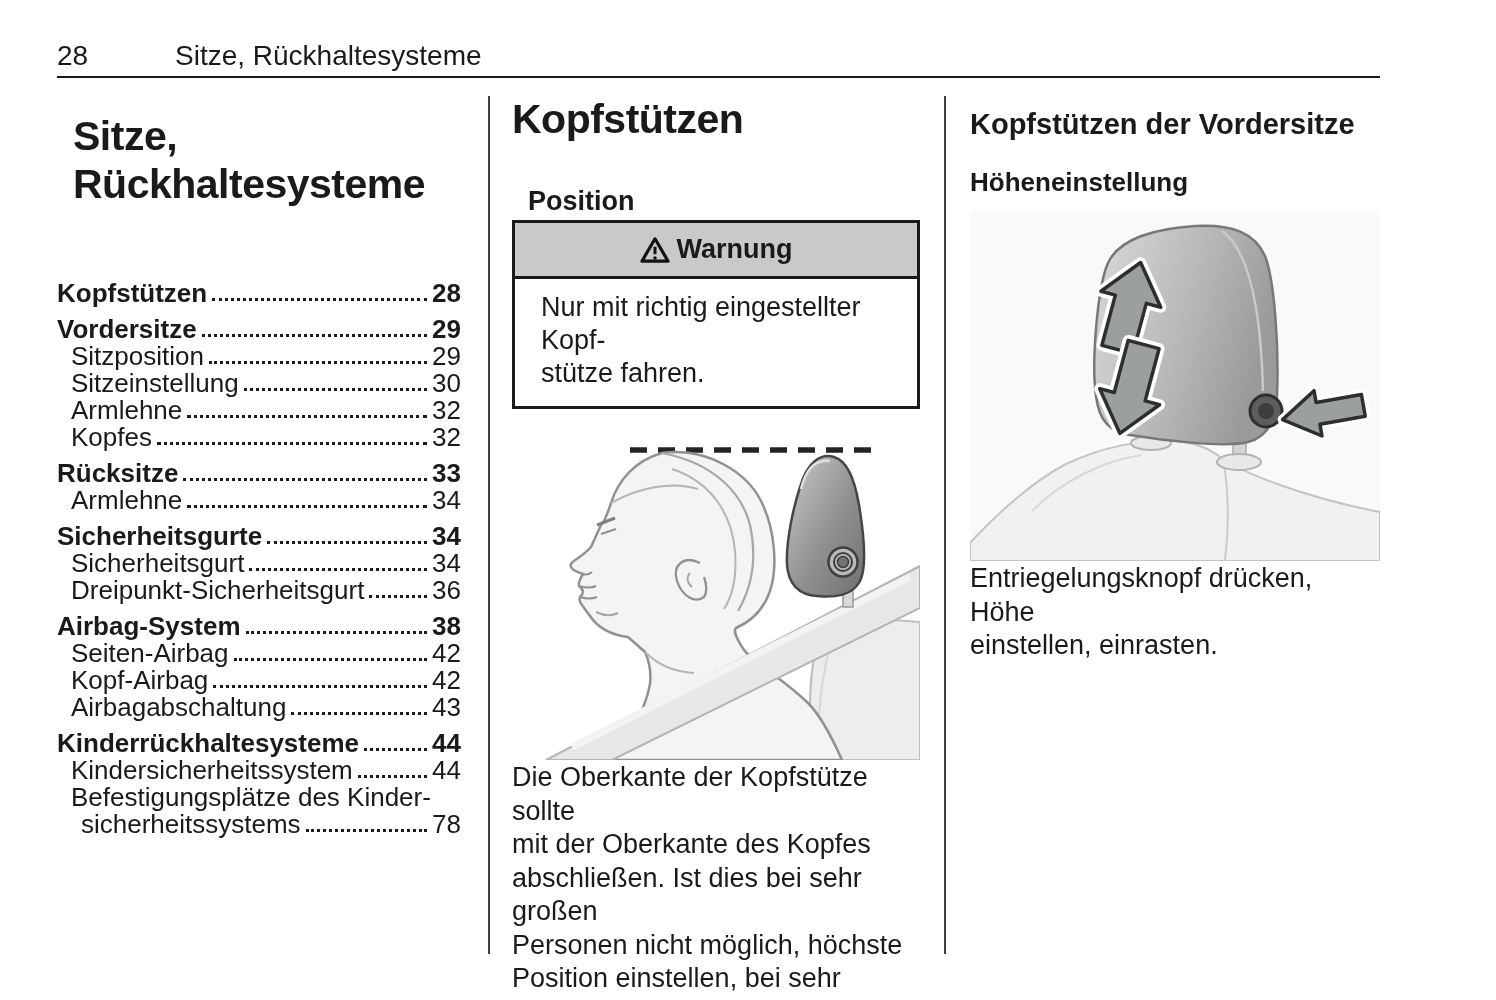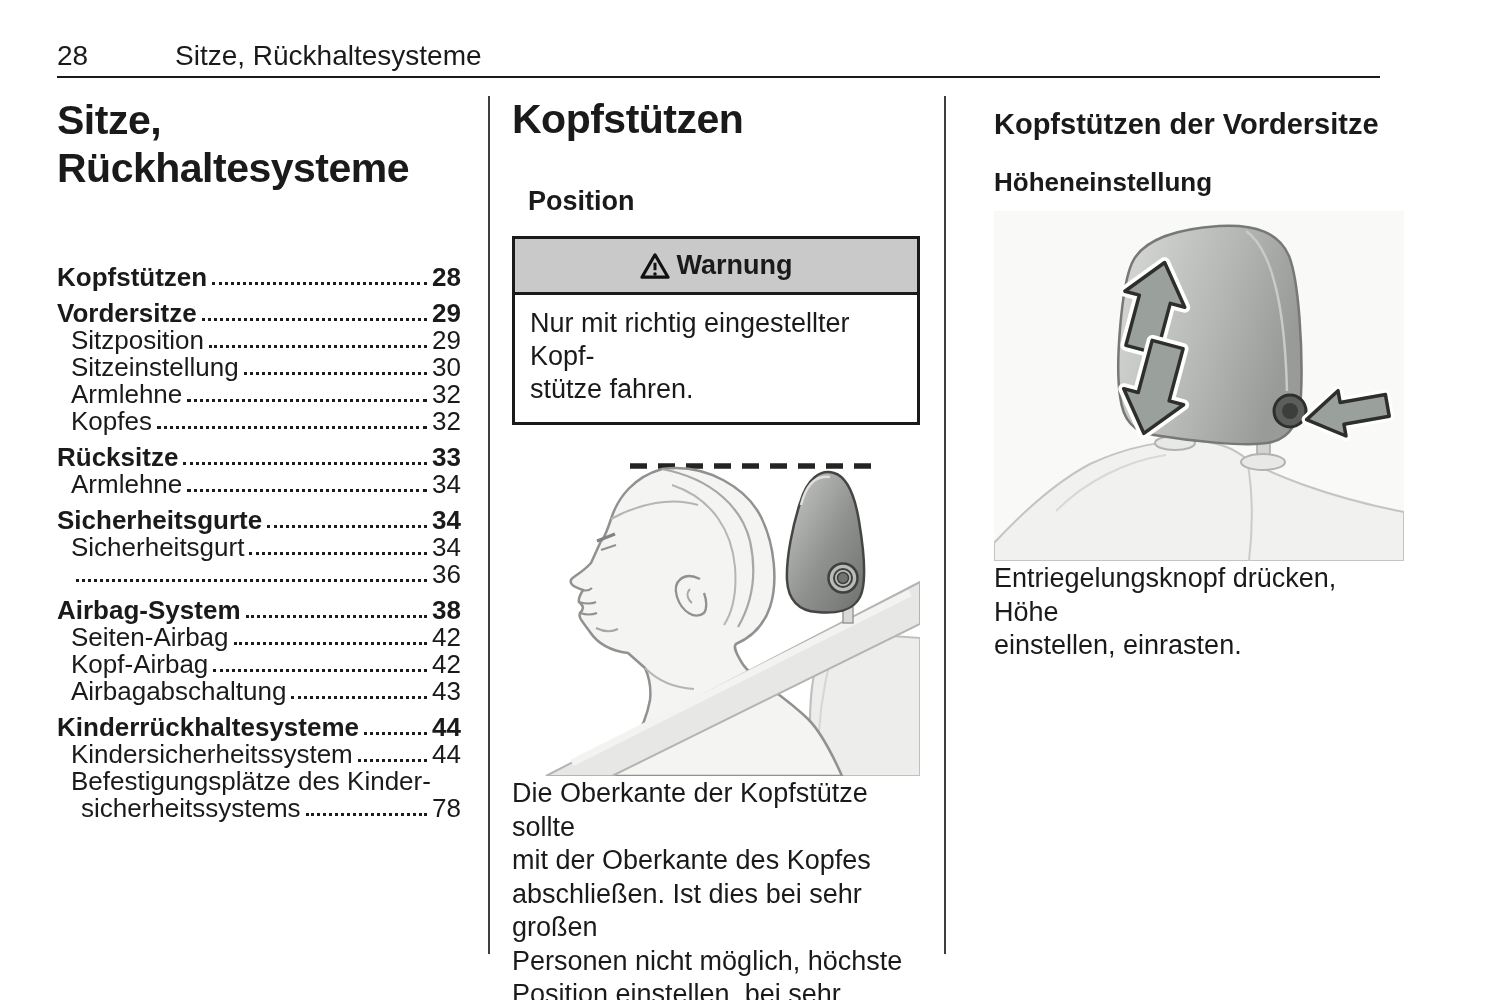--- a/index.html
+++ b/index.html
@@ -16,46 +16,46 @@
   .head-rule { position:absolute; top:76px; left:57px; width:1323px; height:2px; background:#1a1a1a; }
 
   
   .vdiv { position:absolute; top:96px; height:858px; width:2px; background:#3f3f3f; }
   .vdiv.d1 { left:488px; } .vdiv.d2 { left:944px; }
 
   
   .col { position:absolute; top:96px; }
   .col1 { left:57px;  width:404px; }
   .col2 { left:512px; width:408px; }
-  .col3 { left:994px; width:410px; }
-
-  .chapter-title { font-size:41px; font-weight:bold; line-height:48px; letter-spacing:-0.5px; white-space:pre-line; margin:0; }
+  .col3 { left:970px; width:410px; }
+
+  .chapter-title { font-size:41px; font-weight:bold; line-height:48px; letter-spacing:-0.5px; white-space:pre-line; margin:16px; }
 
   
   .toc { margin-top:72px; font-size:26px; }
   .toc-entry.main { margin-top:9px; font-weight:bold; }
   .toc-entry.main:first-child { margin-top:0; }
   .toc-row { display:flex; align-items:flex-end; line-height:27px; }
   .toc-entry.sub  { font-weight:normal; }
   .toc-entry.sub .toc-row { padding-left:14px; }
   .toc-line1 { line-height:27px; padding-left:14px; }
   .toc-row.cont { padding-left:24px !important; }
   .dots { flex:1; min-width:14px; margin:0 5px 6px 5px; border-bottom:3px dotted #1c1c1c; }
   .num { white-space:nowrap; }
 
   
   .h1 { font-size:41px; font-weight:bold; line-height:46px; margin:0; letter-spacing:-0.5px; }
   .h2 { font-size:27px; font-weight:bold; margin:44px 0 0 16px; line-height:30px; }
-  .warnbox { margin-top:20px; border:3px solid #1a1a1a; }
+  .warnbox { margin-top:4px; border:3px solid #1a1a1a; }
   .warnbox .whead {
     background:#c9c9c9; border-bottom:3px solid #1a1a1a;
     display:flex; align-items:center; justify-content:center; gap:7px;
     height:53px; font-size:27px; font-weight:bold;
   }
-  .warnbox .wbody { padding:12px 15px 16px 15px; font-size:27px; line-height:33px; white-space:pre-line; }
+  .warnbox .wbody { padding:12px 15px 16px 26px; font-size:27px; line-height:33px; white-space:pre-line; }
   .figure { display:block; margin-top:16px; }
   .para { margin-top:1px; font-size:27px; line-height:33.5px; white-space:pre-line; }
 
   
   .h1b { font-size:29px; font-weight:bold; line-height:33px; margin:12px 0 0 0; }
   .h3 { font-size:26px; font-weight:bold; margin:26px 0 0 0; line-height:30px; }
   .col3 .figure { margin-top:14px; }
 </style>
 </head>
 <body>
@@ -138,20 +138,21 @@
       </div>
       <div class="toc-entry sub">
         <div class="toc-row">
           <span>Sicherheitsgurt</span>
           <span class="dots"></span>
           <span class="num">34</span>
         </div>
       </div>
       <div class="toc-entry sub">
         <div class="toc-row">
+          <span>Dreipunkt-Sicherheitsgurt</span>
           <span class="dots"></span>
           <span class="num">36</span>
         </div>
       </div>
       <div class="toc-entry main">
         <div class="toc-row">
           <span>Airbag-System</span>
           <span class="dots"></span>
           <span class="num">38</span>
         </div>

